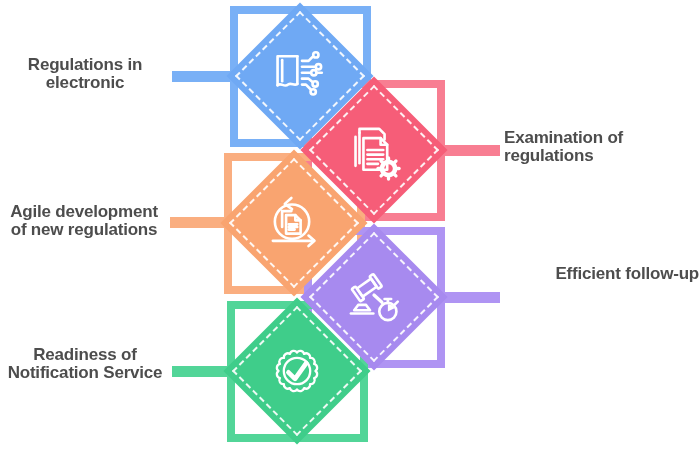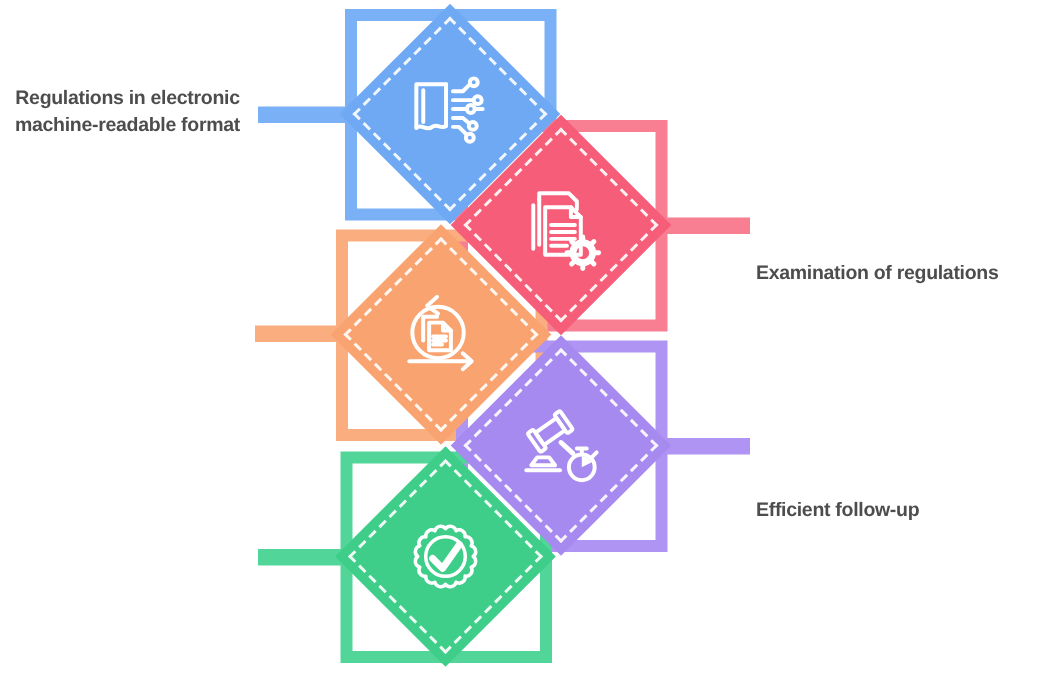--- a/index.html
+++ b/index.html
@@ -6,24 +6,24 @@
   body{width:699px;height:450px;position:relative;overflow:hidden;
        font-family:"Liberation Sans",sans-serif;}
   .canvas{position:absolute;inset:0;}
   .sq{position:absolute;width:141px;height:141px;box-sizing:border-box;
       border:8px solid;background:transparent;z-index:1;}
   .bar{position:absolute;height:11px;z-index:1;}
   .diamond{position:absolute;width:104px;height:104px;transform:rotate(45deg);z-index:2;}
   .dash{position:absolute;inset:6px;border:2px dashed rgba(255,255,255,.9);}
   .icon{position:absolute;width:66px;height:66px;z-index:3;}
   .icon svg{width:100%;height:100%;display:block;}
-  .lbl{position:absolute;color:#4D4D4D;font-weight:700;font-size:13px;
+  .lbl{position:absolute;color:#4D4D4D;font-weight:700;font-size:17px;
        line-height:18px;letter-spacing:-.2px;z-index:1;}
   .lbl.left{text-align:center;}
-  .lbl.right{text-align:left;margin-top:44px;}
+  .lbl.right{text-align:left;}
   .c-blue{color:#6FA9F4;}   .bg-blue{background:#6FA9F4;}   .bd-blue{border-color:#79B0F6;}   .bar-blue{background:#79B0F6;}
   .c-red{color:#F65D78;}    .bg-red{background:#F65D78;}    .bd-red{border-color:#F87E92;}    .bar-red{background:#F87E92;}
   .c-orange{color:#F9A470;} .bg-orange{background:#F9A470;} .bd-orange{border-color:#FAAE80;} .bar-orange{background:#FAAE80;}
   .c-purple{color:#A78AEF;} .bg-purple{background:#A78AEF;} .bd-purple{border-color:#AF94F3;} .bar-purple{background:#AF94F3;}
   .c-green{color:#3FCD8A;}  .bg-green{background:#3FCD8A;}  .bd-green{border-color:#52D598;}  .bar-green{background:#52D598;}
 </style>
 </head>
 <body>
 
 <div class="canvas">
@@ -134,26 +134,33 @@
   <div class="icon c-green" style="left:264px;top:338px;">
     <svg viewBox="0 0 100 100" fill="none" stroke="#fff" stroke-width="3.5" stroke-linecap="round" stroke-linejoin="round">
       <path d="M78,50 A6 6 0 0 1 75.9,60.7 A6 6 0 0 1 69.8,69.8 A6 6 0 0 1 60.7,75.9 A6 6 0 0 1 50,78 A6 6 0 0 1 39.3,75.9 A6 6 0 0 1 30.2,69.8 A6 6 0 0 1 24.1,60.7 A6 6 0 0 1 22,50 A6 6 0 0 1 24.1,39.3 A6 6 0 0 1 30.2,30.2 A6 6 0 0 1 39.3,24.1 A6 6 0 0 1 50,22 A6 6 0 0 1 60.7,24.1 A6 6 0 0 1 69.8,30.2 A6 6 0 0 1 75.9,39.3 A6 6 0 0 1 78,50 Z"></path>
       <circle cx="50" cy="50" r="20"></circle>
       <path d="M37,52 L47,62 L64,38" stroke-width="7"></path>
     </svg>
   </div>
 
   <div class="lbl left" style="left:0;top:56px;width:170px;">
     <div>Regulations in electronic</div>
-    <div>machine-readable format</div>
   </div>
 
   <div class="lbl right" style="left:504px;top:129px;width:195px;">
     <div>Examination of regulations</div>
   </div>
 
+  <div class="lbl left" style="left:0;top:203px;width:168px;">
+    <div>Agile development</div>
+    <div>of new regulations</div>
+  </div>
 
-  <div class="lbl right" style="left:504px;top:287px;width:195px;">
+  <div class="lbl right" style="left:504px;top:265px;width:195px;text-align:right;">
     <div>Efficient follow-up</div>
   </div>
 
+  <div class="lbl left" style="left:0;top:346px;width:170px;">
+    <div>Readiness of</div>
+    <div>Notification Service</div>
+  </div>
 
 </div>
 
 </body></html>

